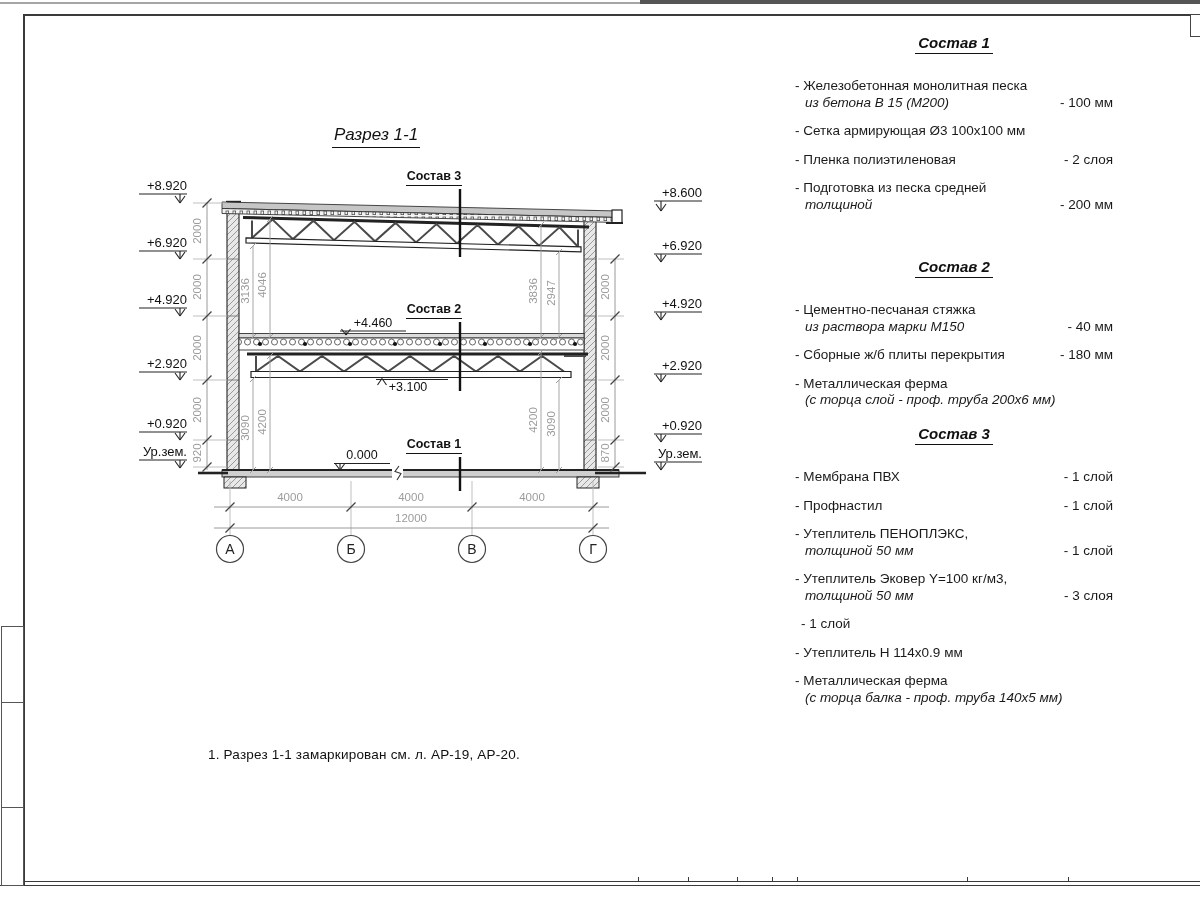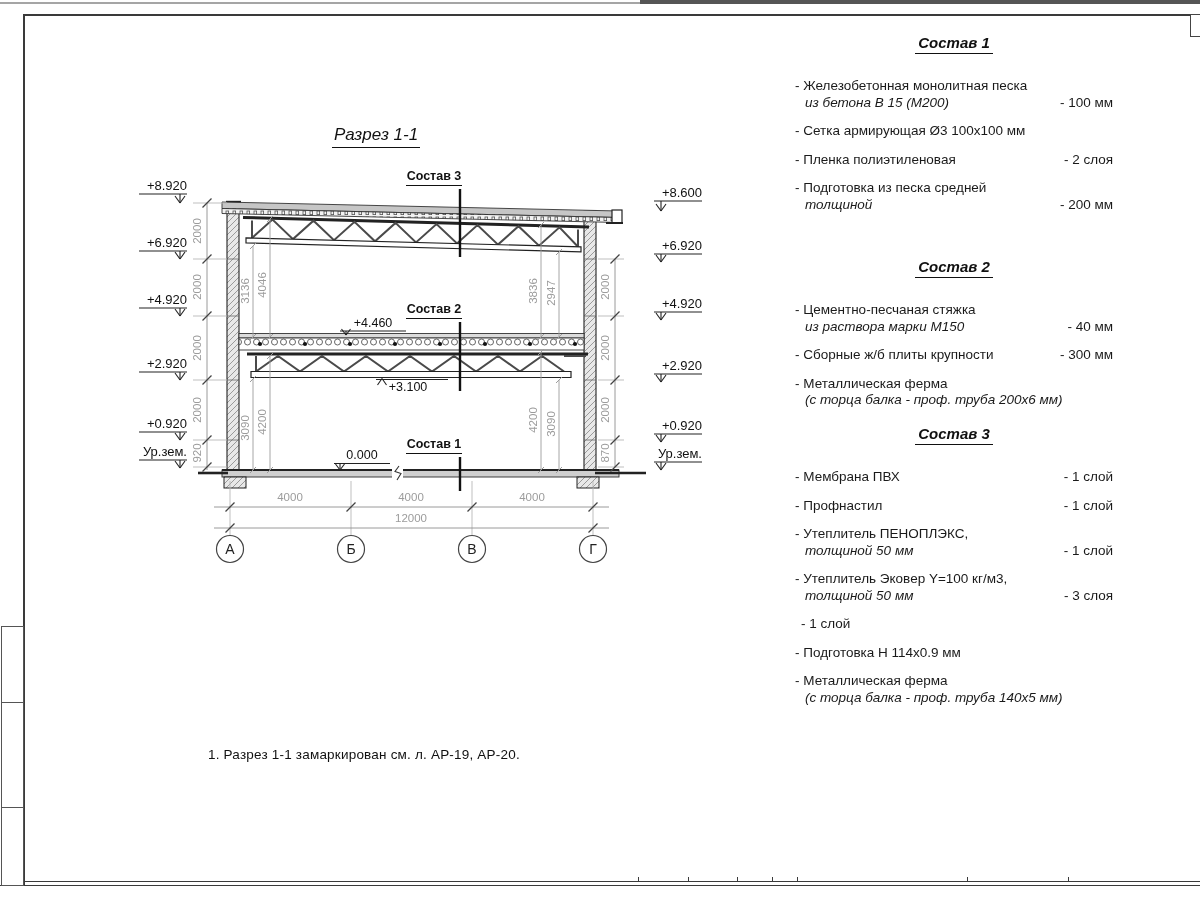--- a/index.html
+++ b/index.html
@@ -421,28 +421,28 @@
   <div class="spec-title"><span>Состав 2</span></div>
   <div class="spec-item">
     <div class="spec-name">
         <div>- Цементно-песчаная стяжка</div>
         <div class="l2">из раствора марки М150</div>
       </div>
     <div class="spec-value">- 40 мм</div>
   </div>
   <div class="spec-item">
     <div class="spec-name">
-        <div>- Сборные ж/б плиты крупности</div>
-      </div>
-    <div class="spec-value">- 300 мм</div>
+        <div>- Сборные ж/б плиты перекрытия</div>
+      </div>
+    <div class="spec-value">- 180 мм</div>
   </div>
   <div class="spec-item">
     <div class="spec-name">
         <div>- Металлическая ферма</div>
-        <div class="l2">(с торца балка - проф. труба 200х6 мм)</div>
+        <div class="l2">(с торца слой - проф. труба 200х6 мм)</div>
       </div>
   </div>
 </div>
 
 <div class="spec-section" style="left:795px;top:425px;">
   <div class="spec-title"><span>Состав 3</span></div>
   <div class="spec-item" style="margin-top:20px;justify-content:space-between;">
     <div class="spec-name">
         <div>- Мембрана ПВХ</div>
       </div>
@@ -466,21 +466,21 @@
         <div>- Утеплитель Эковер Y=100 кг/м3,</div>
         <div class="l2">толщиной 50 мм</div>
       </div>
     <div class="spec-value">- 3 слоя</div>
   </div>
   <div class="spec-item">
     <div class="spec-value">- 1 слой</div>
   </div>
   <div class="spec-item">
     <div class="spec-name">
-        <div>- Подготовка Н 114х0.9 мм</div>
+        <div>- Утеплитель Н 114х0.9 мм</div>
       </div>
   </div>
   <div class="spec-item">
     <div class="spec-name">
         <div>- Металлическая ферма</div>
         <div class="l2">(с торца балка - проф. труба 140х5 мм)</div>
       </div>
   </div>
 </div>
 

